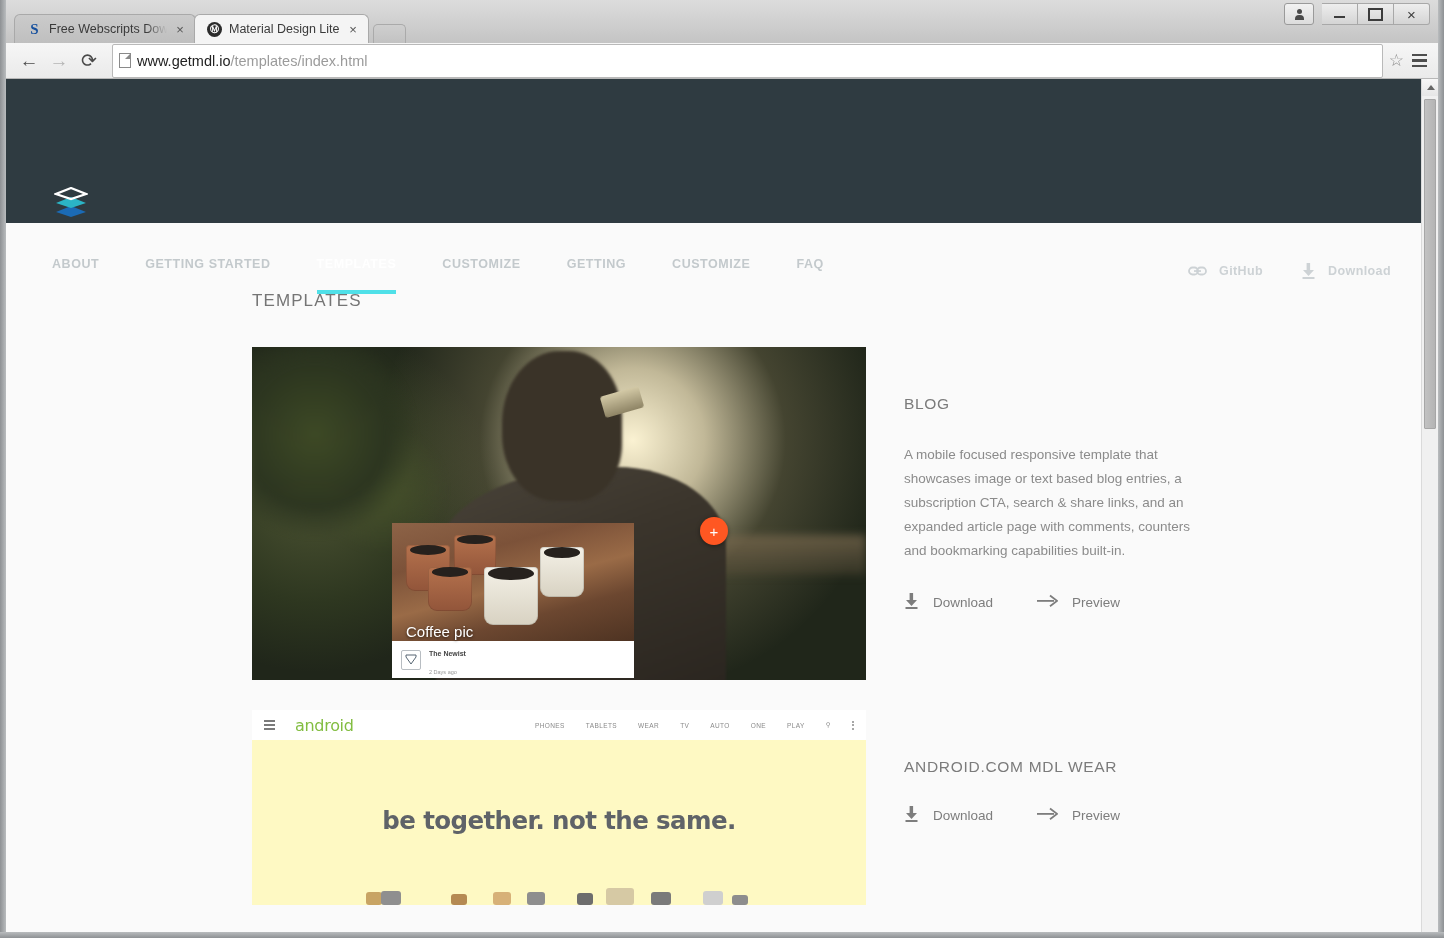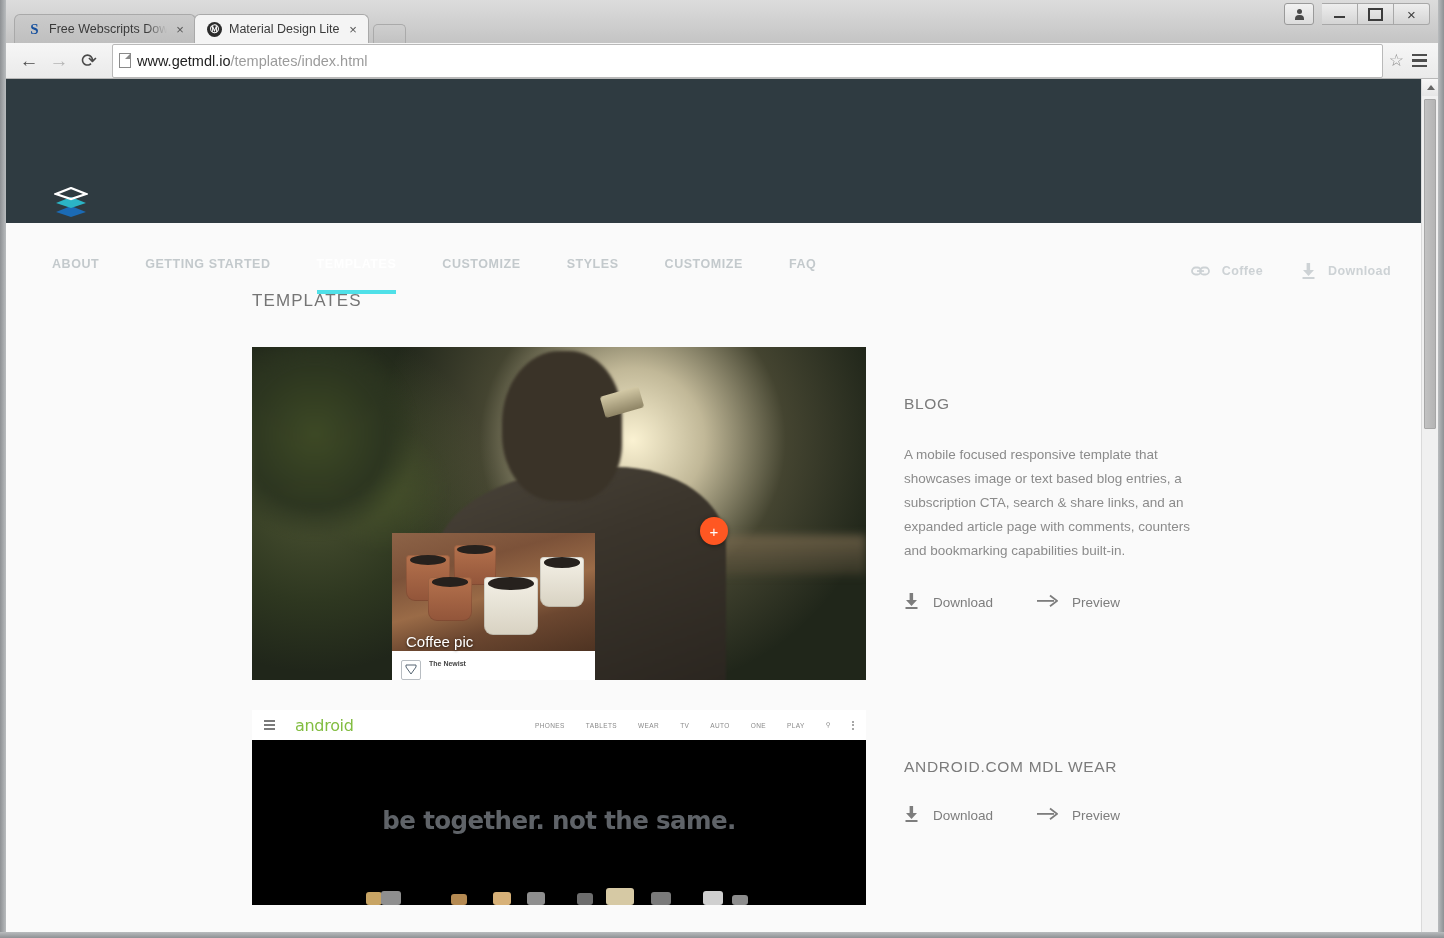--- a/index.html
+++ b/index.html
@@ -196,21 +196,21 @@
     filter:blur(4px);
   }
   .fab {
     position:absolute; right:138px; top:170px; width:28px; height:28px;
     border-radius:50%; background:#ff5722;
     display:flex; align-items:center; justify-content:center;
     color:#fff; font-size:15px; line-height:1; z-index:6;
     box-shadow:0 1px 4px rgba(0,0,0,0.4);
   }
   .card-coffee {
-    position:absolute; left:140px; top:186px; width:203px; height:155px;
+    position:absolute; left:140px; top:176px; width:242px; height:155px;
     background:#a16207; z-index:4;
   }
   .coffee-img { position:absolute; left:0; top:0; right:0; height:118px; overflow:hidden;
     background: linear-gradient(165deg,#8d6347 0%,#7c5239 28%,#9a6b47 52%,#6c4730 72%,#4e3322 100%);
   }
   .mug { position:absolute; background: linear-gradient(180deg,#f4f1e7,#d8d2c2); border-radius:4px 4px 9px 9px; box-shadow:inset 0 0 0 1px rgba(0,0,0,0.12); }
   .mug.dark { background: linear-gradient(180deg,#b5724d,#92553a); }
   .mug::before { content:""; position:absolute; left:8%; top:0; width:84%; height:22%; border-radius:50%; background:#26211d; }
   .coffee-title { position:absolute; left:14px; bottom:38px; color:#fff; font-size:15px; text-shadow:0 1px 3px rgba(0,0,0,0.65); z-index:3;}
   .coffee-foot { position:absolute; left:0; right:0; bottom:0; height:37px; background:#fff; display:flex; align-items:center; padding:0 9px; gap:8px; }
@@ -224,21 +224,21 @@
   }
   .v-mark { position:absolute; left:50%; top:48px; transform:translateX(-50%); }
   .v-count { position:absolute; left:0; right:0; top:88px; text-align:center; font-size:7.5px; color:#555; }
   .v-foot { position:absolute; left:0; right:0; bottom:0; height:34px; background:#f3f3f3;
     display:flex; align-items:center; justify-content:space-between; padding:0 9px; }
   .v-foot .lbl { font-size:6.5px; color:#555; }
   .v-dots { display:flex; flex-direction:column; gap:2px; }
   .v-dots i { width:2px; height:2px; background:#777; border-radius:50%; display:block; }
 
   
-  .a-shot { position:absolute; inset:0; background:#000000; }
+  .a-shot { position:absolute; inset:0; background:#fef9c3; }
   .a-bar { position:absolute; left:0; right:0; top:0; height:30px; background:#fff;
     display:flex; align-items:center; padding:0 12px; }
   .a-ham { display:flex; flex-direction:column; gap:2.5px; margin-right:20px; }
   .a-ham i { display:block; width:11px; height:1.5px; background:#7a7a7a; }
   .a-word { color:#82bd41; font-size:16px; letter-spacing:-0.3px; font-family:"DejaVu Sans",sans-serif; font-weight:normal; }
   .a-nav { margin-left:auto; display:flex; align-items:center; gap:21px; }
   .a-nav span { font-size:6.5px; color:#8a8a8a; letter-spacing:0.4px; }
   .a-search { color:#8a8a8a; font-size:9px; }
   .a-dots { display:flex; flex-direction:column; gap:1.5px; }
   .a-dots i { width:2px; height:2px; background:#8a8a8a; border-radius:50%; display:block; }
@@ -318,35 +318,35 @@
             <polygon points="17,10 32,16 17,21 2,16" fill="#2bb5c6"></polygon>
             <polygon points="17,1 32,7 17,12 2,7" fill="none" stroke="#ffffff" stroke-width="2.2"></polygon>
           </svg>
         </div>
 
         <div class="mainnav">
           <div class="navitem">ABOUT</div>
           <div class="navitem">GETTING STARTED</div>
           <div class="navitem active">TEMPLATES</div>
           <div class="navitem">CUSTOMIZE</div>
-          <div class="navitem">STYLES</div>
+          <div class="navitem">GETTING</div>
           <div class="navitem">CUSTOMIZE</div>
           <div class="navitem">FAQ</div>
         </div>
 
         <div class="headerlinks">
           <div class="hlink">
             <span>
               <svg width="19" height="12" viewBox="0 0 19 12">
                 <rect x="1" y="2.5" width="9" height="7" rx="3.5" fill="none" stroke="#cdd2d5" stroke-width="1.8"></rect>
                 <rect x="9" y="2.5" width="9" height="7" rx="3.5" fill="none" stroke="#cdd2d5" stroke-width="1.8"></rect>
                 <rect x="6" y="5.2" width="7" height="1.7" fill="#cdd2d5"></rect>
               </svg>
             </span>
-            <span>Coffee</span>
+            <span>GitHub</span>
           </div>
           <div class="hlink">
             <span>
               <svg width="15" height="16" viewBox="0 0 15 16">
                 <rect x="5.6" y="0" width="3.5" height="8" fill="#cdd2d5"></rect>
                 <polygon points="2,7 13,7 7.5,13" fill="#cdd2d5"></polygon>
                 <rect x="1.5" y="14" width="12" height="2" fill="#cdd2d5"></rect>
               </svg>
             </span>
             <span>Download</span>

